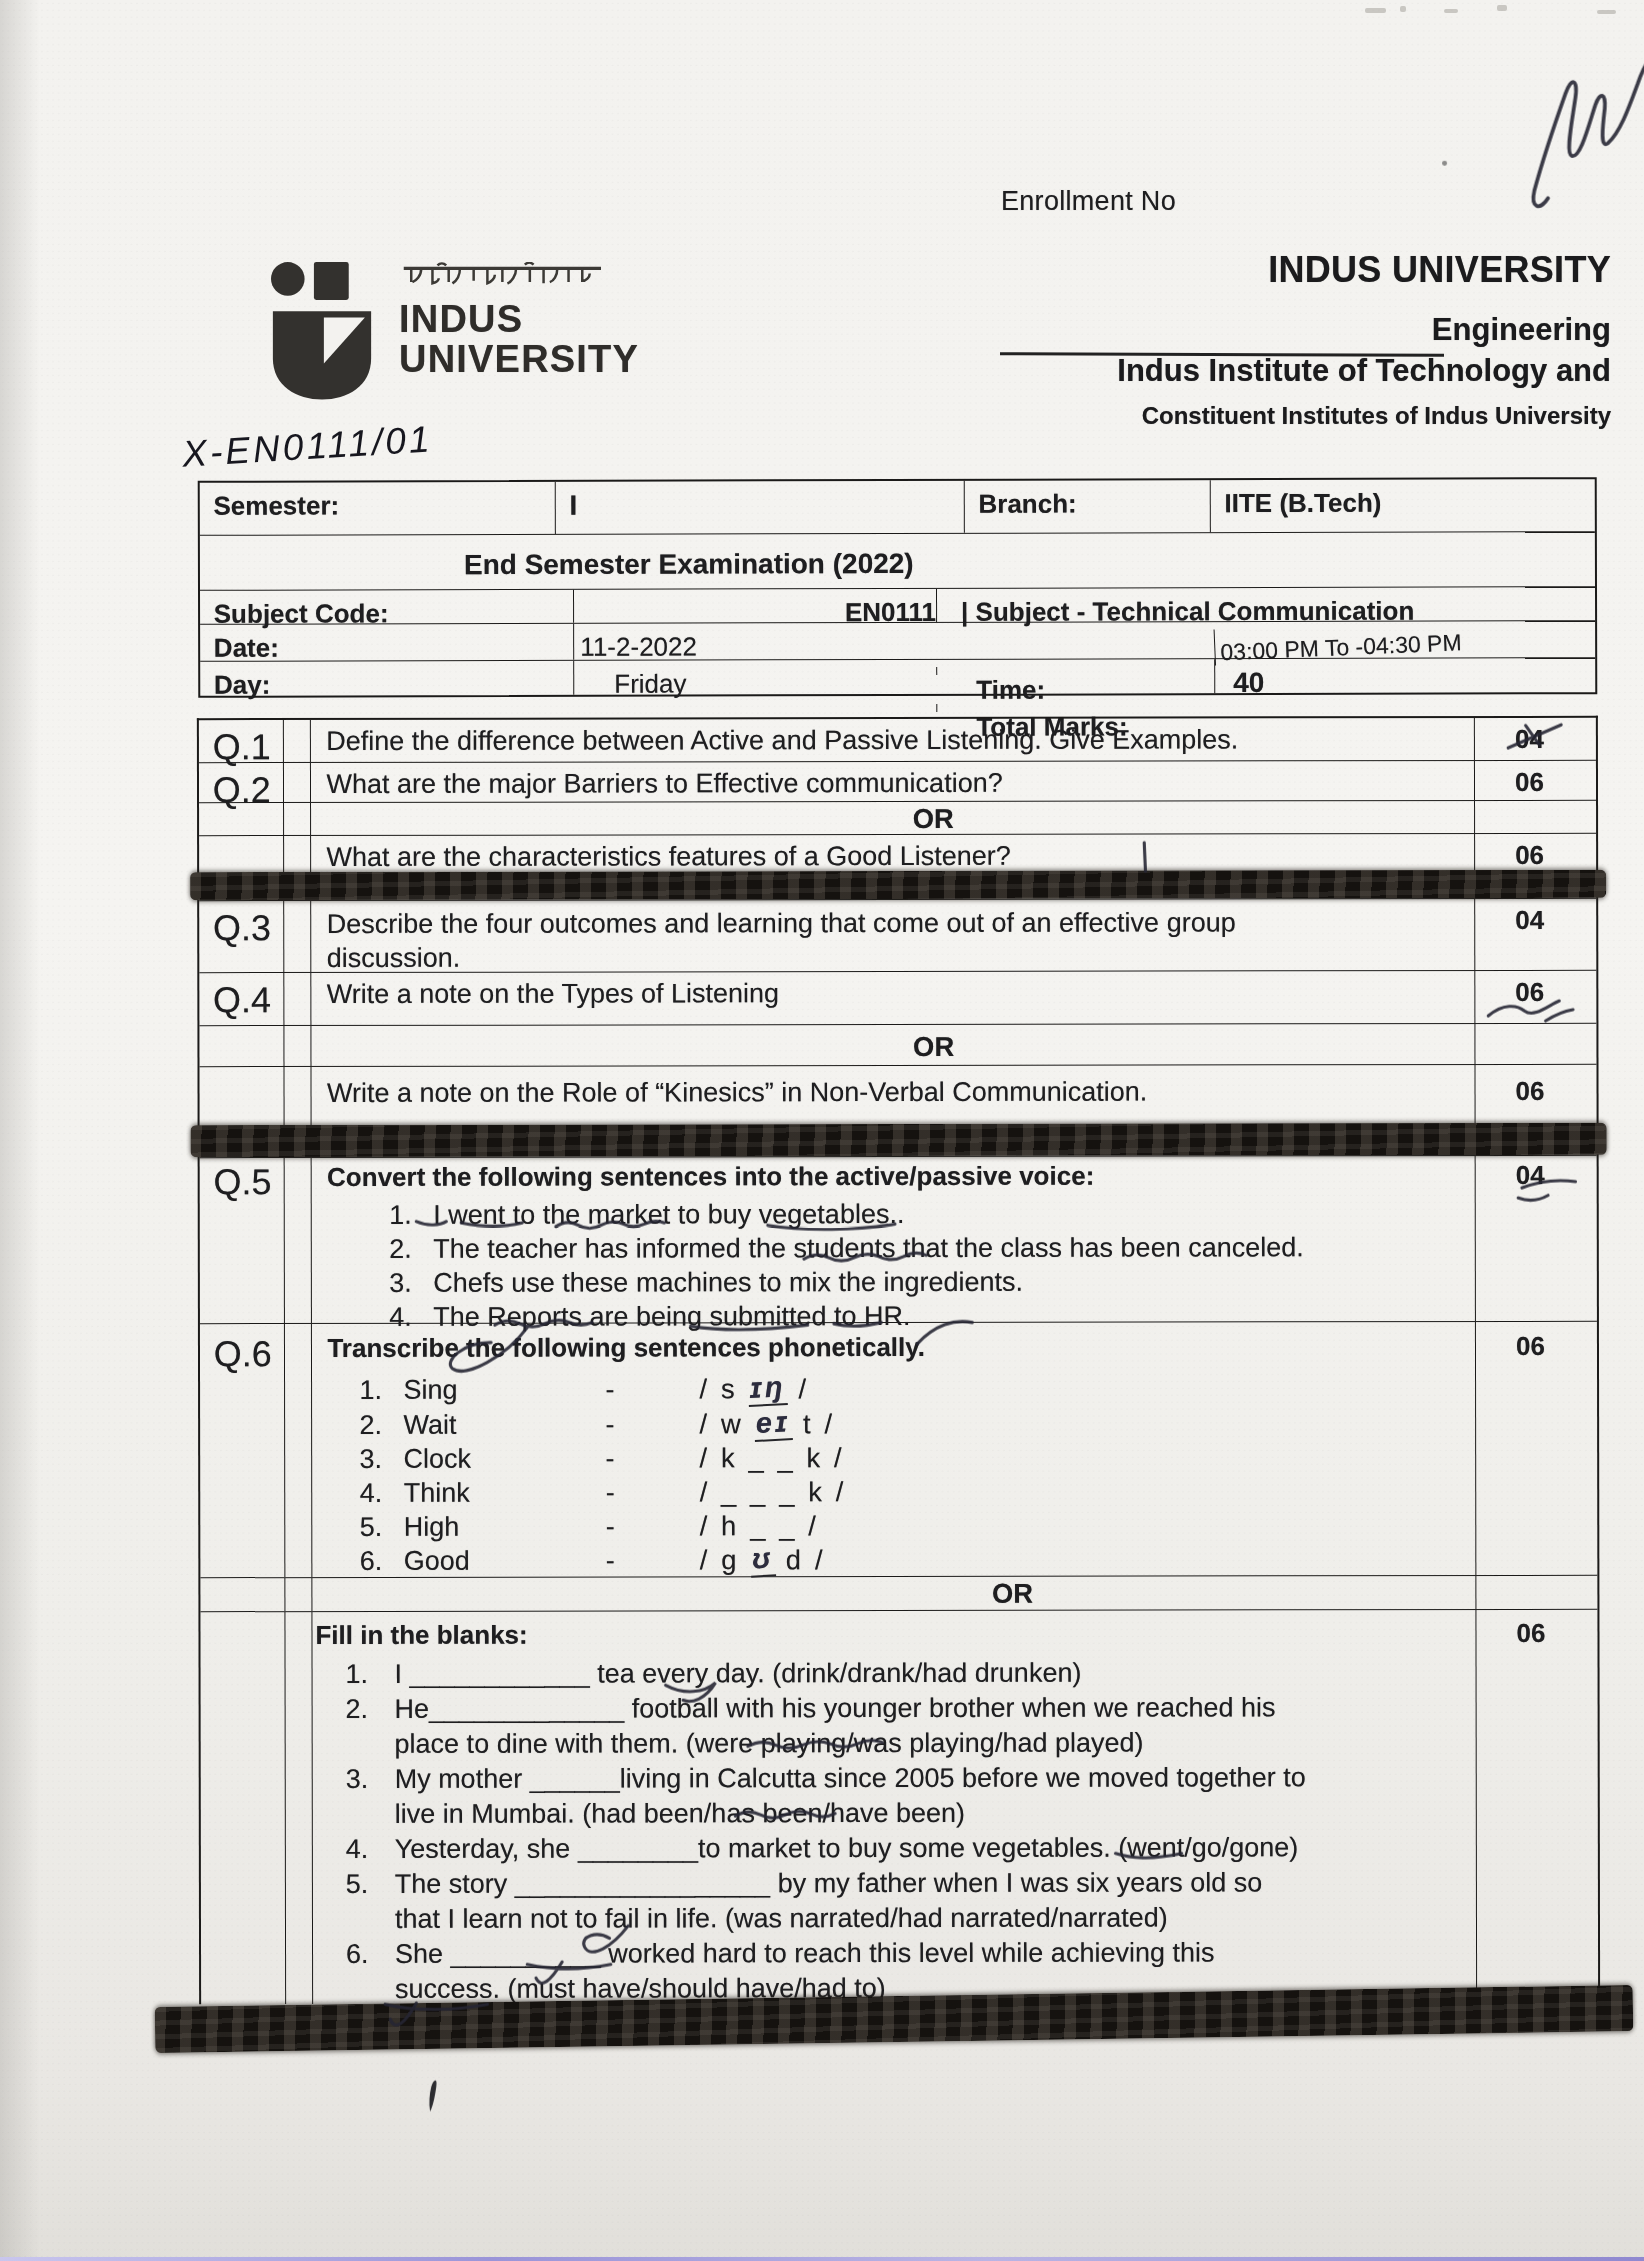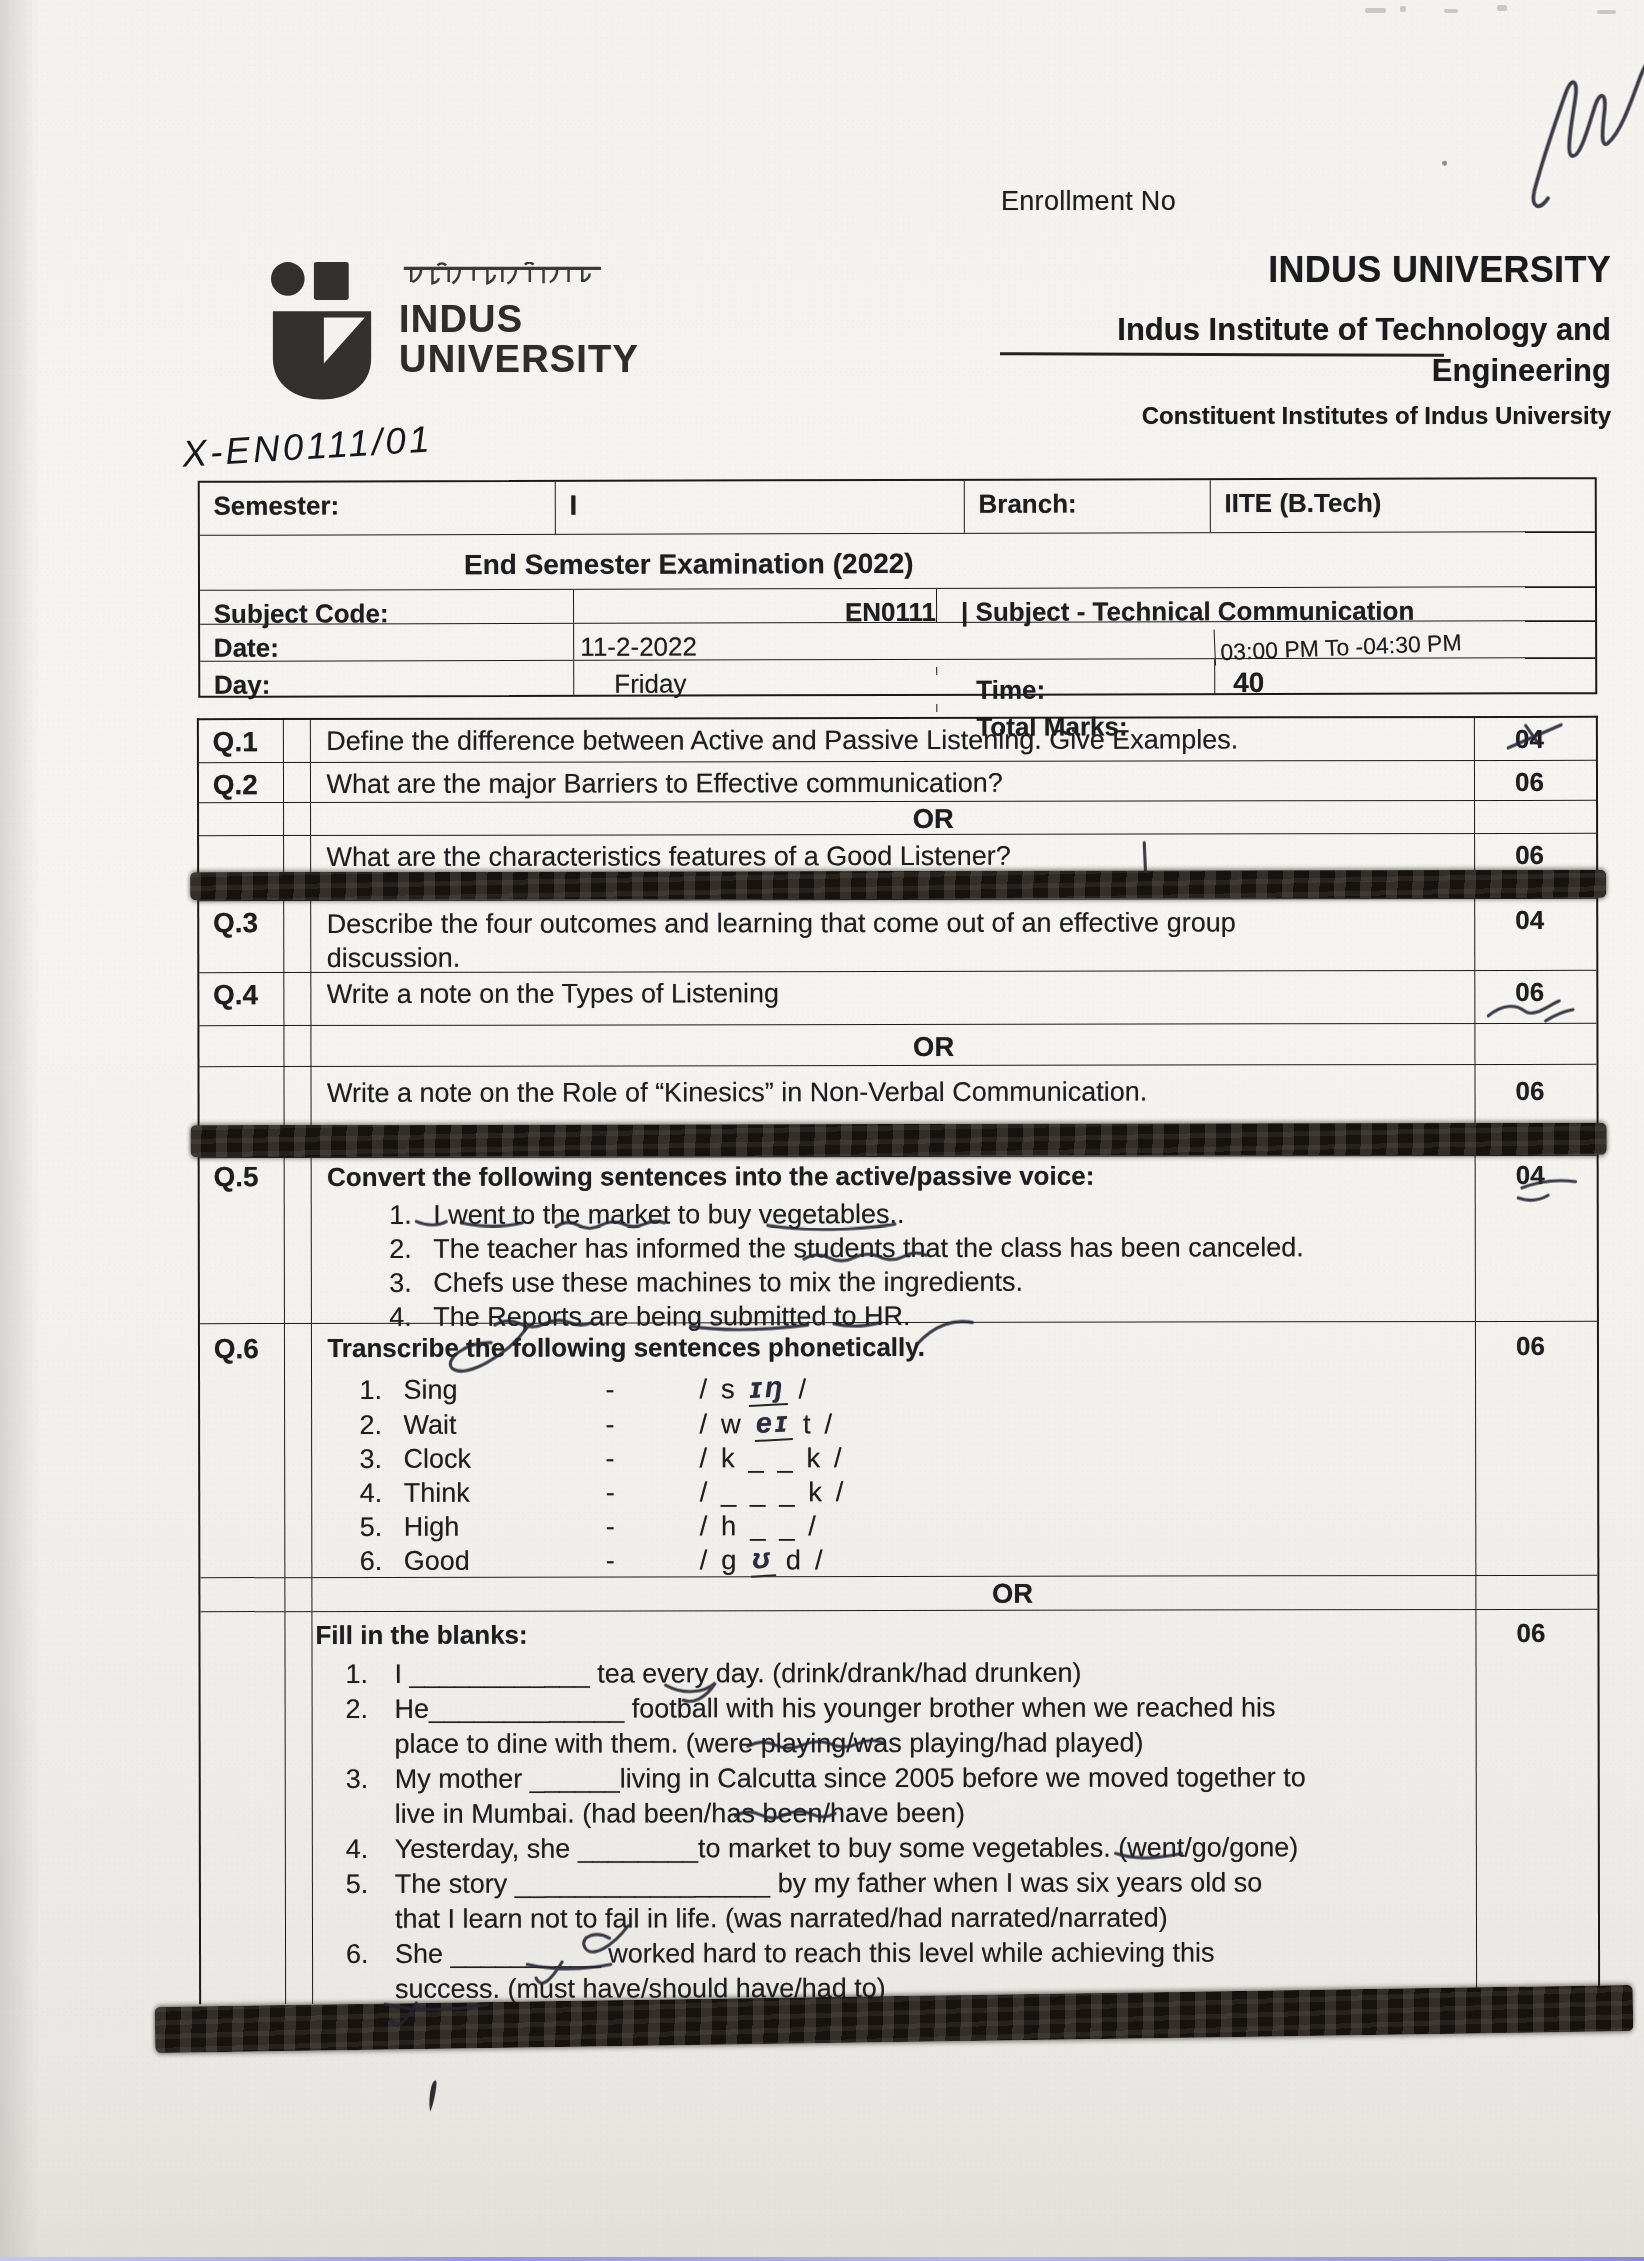--- a/index.html
+++ b/index.html
@@ -47,21 +47,21 @@
   .code-val{font-weight:bold;text-align:right;padding-left:0;}
   .subj{font-weight:bold;padding-left:24px;}
   .pl62{padding-left:39px;margin-top:44px;}
   .pl90{padding-left:40px;}
   .tilt{transform:rotate(-2.2deg);font-size:23px;padding-top:10px;padding-left:5px;}
   .datev{padding-left:6.2px;}
 
   .q-table{position:absolute;left:198px;top:717px;width:1401px;border:2.5px solid #1b1a19;border-bottom:none;transform:rotate(-.1deg);box-sizing:border-box;}
   .qrow{display:flex;border-top:1.9px solid #1b1a19;box-sizing:border-box;}
   .qrow.first{border-top:none;}
-  .c-no{width:85px;min-width:85px;border-right:1.9px solid #1b1a19;font-weight:bold;font-size:28px;padding:6.2px 0 0 13.7px;box-sizing:border-box;}
+  .c-no{width:85px;min-width:85px;border-right:1.9px solid #1b1a19;font-weight:normal;font-size:36px;padding:6.2px 0 0 13.7px;box-sizing:border-box;}
   .c-gut{width:27.4px;min-width:27.4px;border-right:1.9px solid #1b1a19;box-sizing:border-box;}
   .c-text{flex:1;font-size:27px;padding:6.2px 0 0 15px;box-sizing:border-box;}
   .c-marks{width:122px;min-width:122px;border-left:1.9px solid #1b1a19;font-weight:bold;font-size:26px;padding:6.2px 0 0 40px;box-sizing:border-box;}
   .or-t{font-weight:bold;text-align:center;font-size:27.4px;padding-top:1.2px;padding-left:81px;}
   .or-c{padding-left:237px;}
   .wrapbox{max-width:972px;line-height:34px;}
   .pt18{padding-top:11.2px;}
   .qhead{font-weight:bold;font-size:26px;line-height:30px;}
   .q5i{display:flex;line-height:34px;font-size:27px;}
   .q5i .no{width:44px;min-width:44px;margin-left:62px;}
@@ -106,22 +106,22 @@
   <div class="speck" style="left:1400px;top:6.2px;width:6.2px;height:6.2px"></div>
   <div class="speck" style="left:1444px;top:8.7px;width:13.7px;height:4.4px"></div>
   <div class="speck" style="left:1497px;top:5px;width:10px;height:5.6px"></div>
   <div class="speck" style="left:1597px;top:10px;width:18.7px;height:4.4px"></div>
 
   <div class="enroll ink">Enrollment No</div>
   <div class="enroll-line"></div>
 
   <div class="uni-block ink">
     <div class="uni-name">INDUS UNIVERSITY</div>
+    <div class="inst">Engineering</div>
     <div class="inst">Indus Institute of Technology and</div>
-    <div class="inst">Engineering</div>
     <div class="const">Constituent Institutes of Indus University</div>
   </div>
 
   <div class="logo">
     <span>
       <svg width="106" height="143" viewBox="0 0 170 230">
         <circle cx="30" cy="32" r="27" fill="#33312e"></circle>
         <rect x="72" y="5" width="56" height="61" rx="4" fill="#33312e"></rect>
         <path d="M6,84 h158 v76 c0,44 -38,66 -79,66 c-41,0 -79,-22 -79,-66 z" fill="#33312e"></path>
         <path d="M88,94 h66 l-66,74 z" fill="#f3f2ef"></path>

